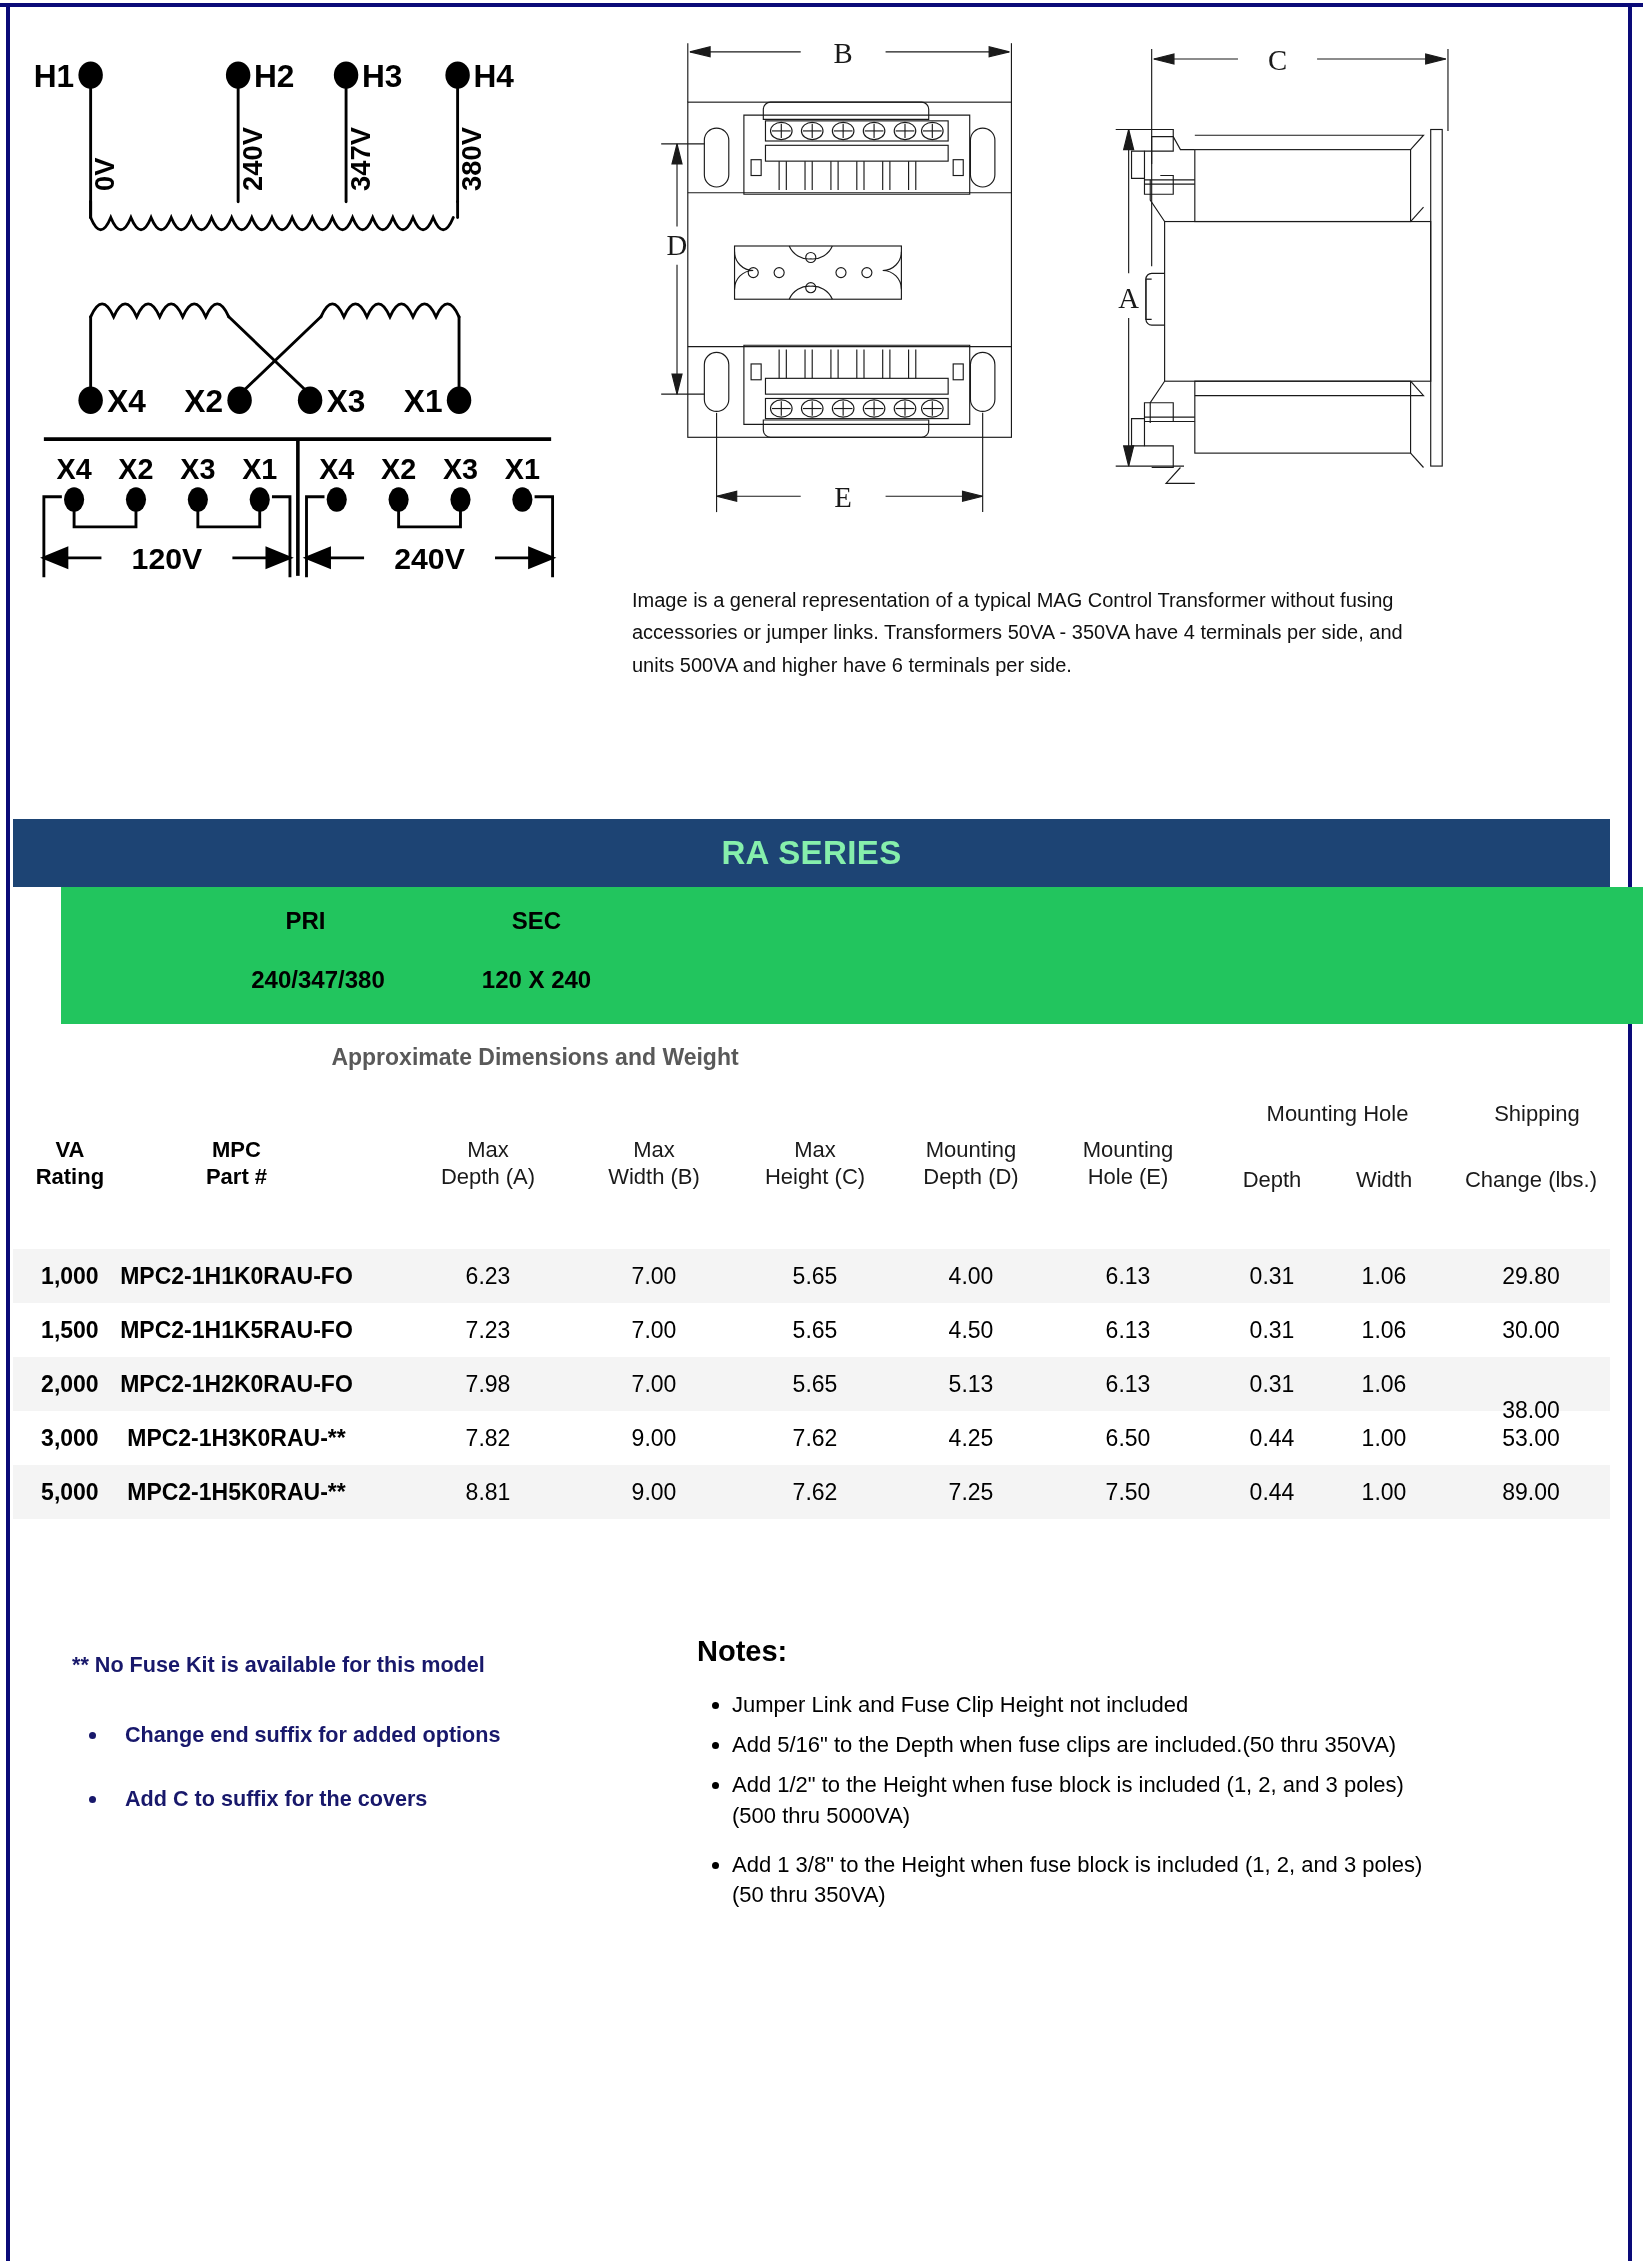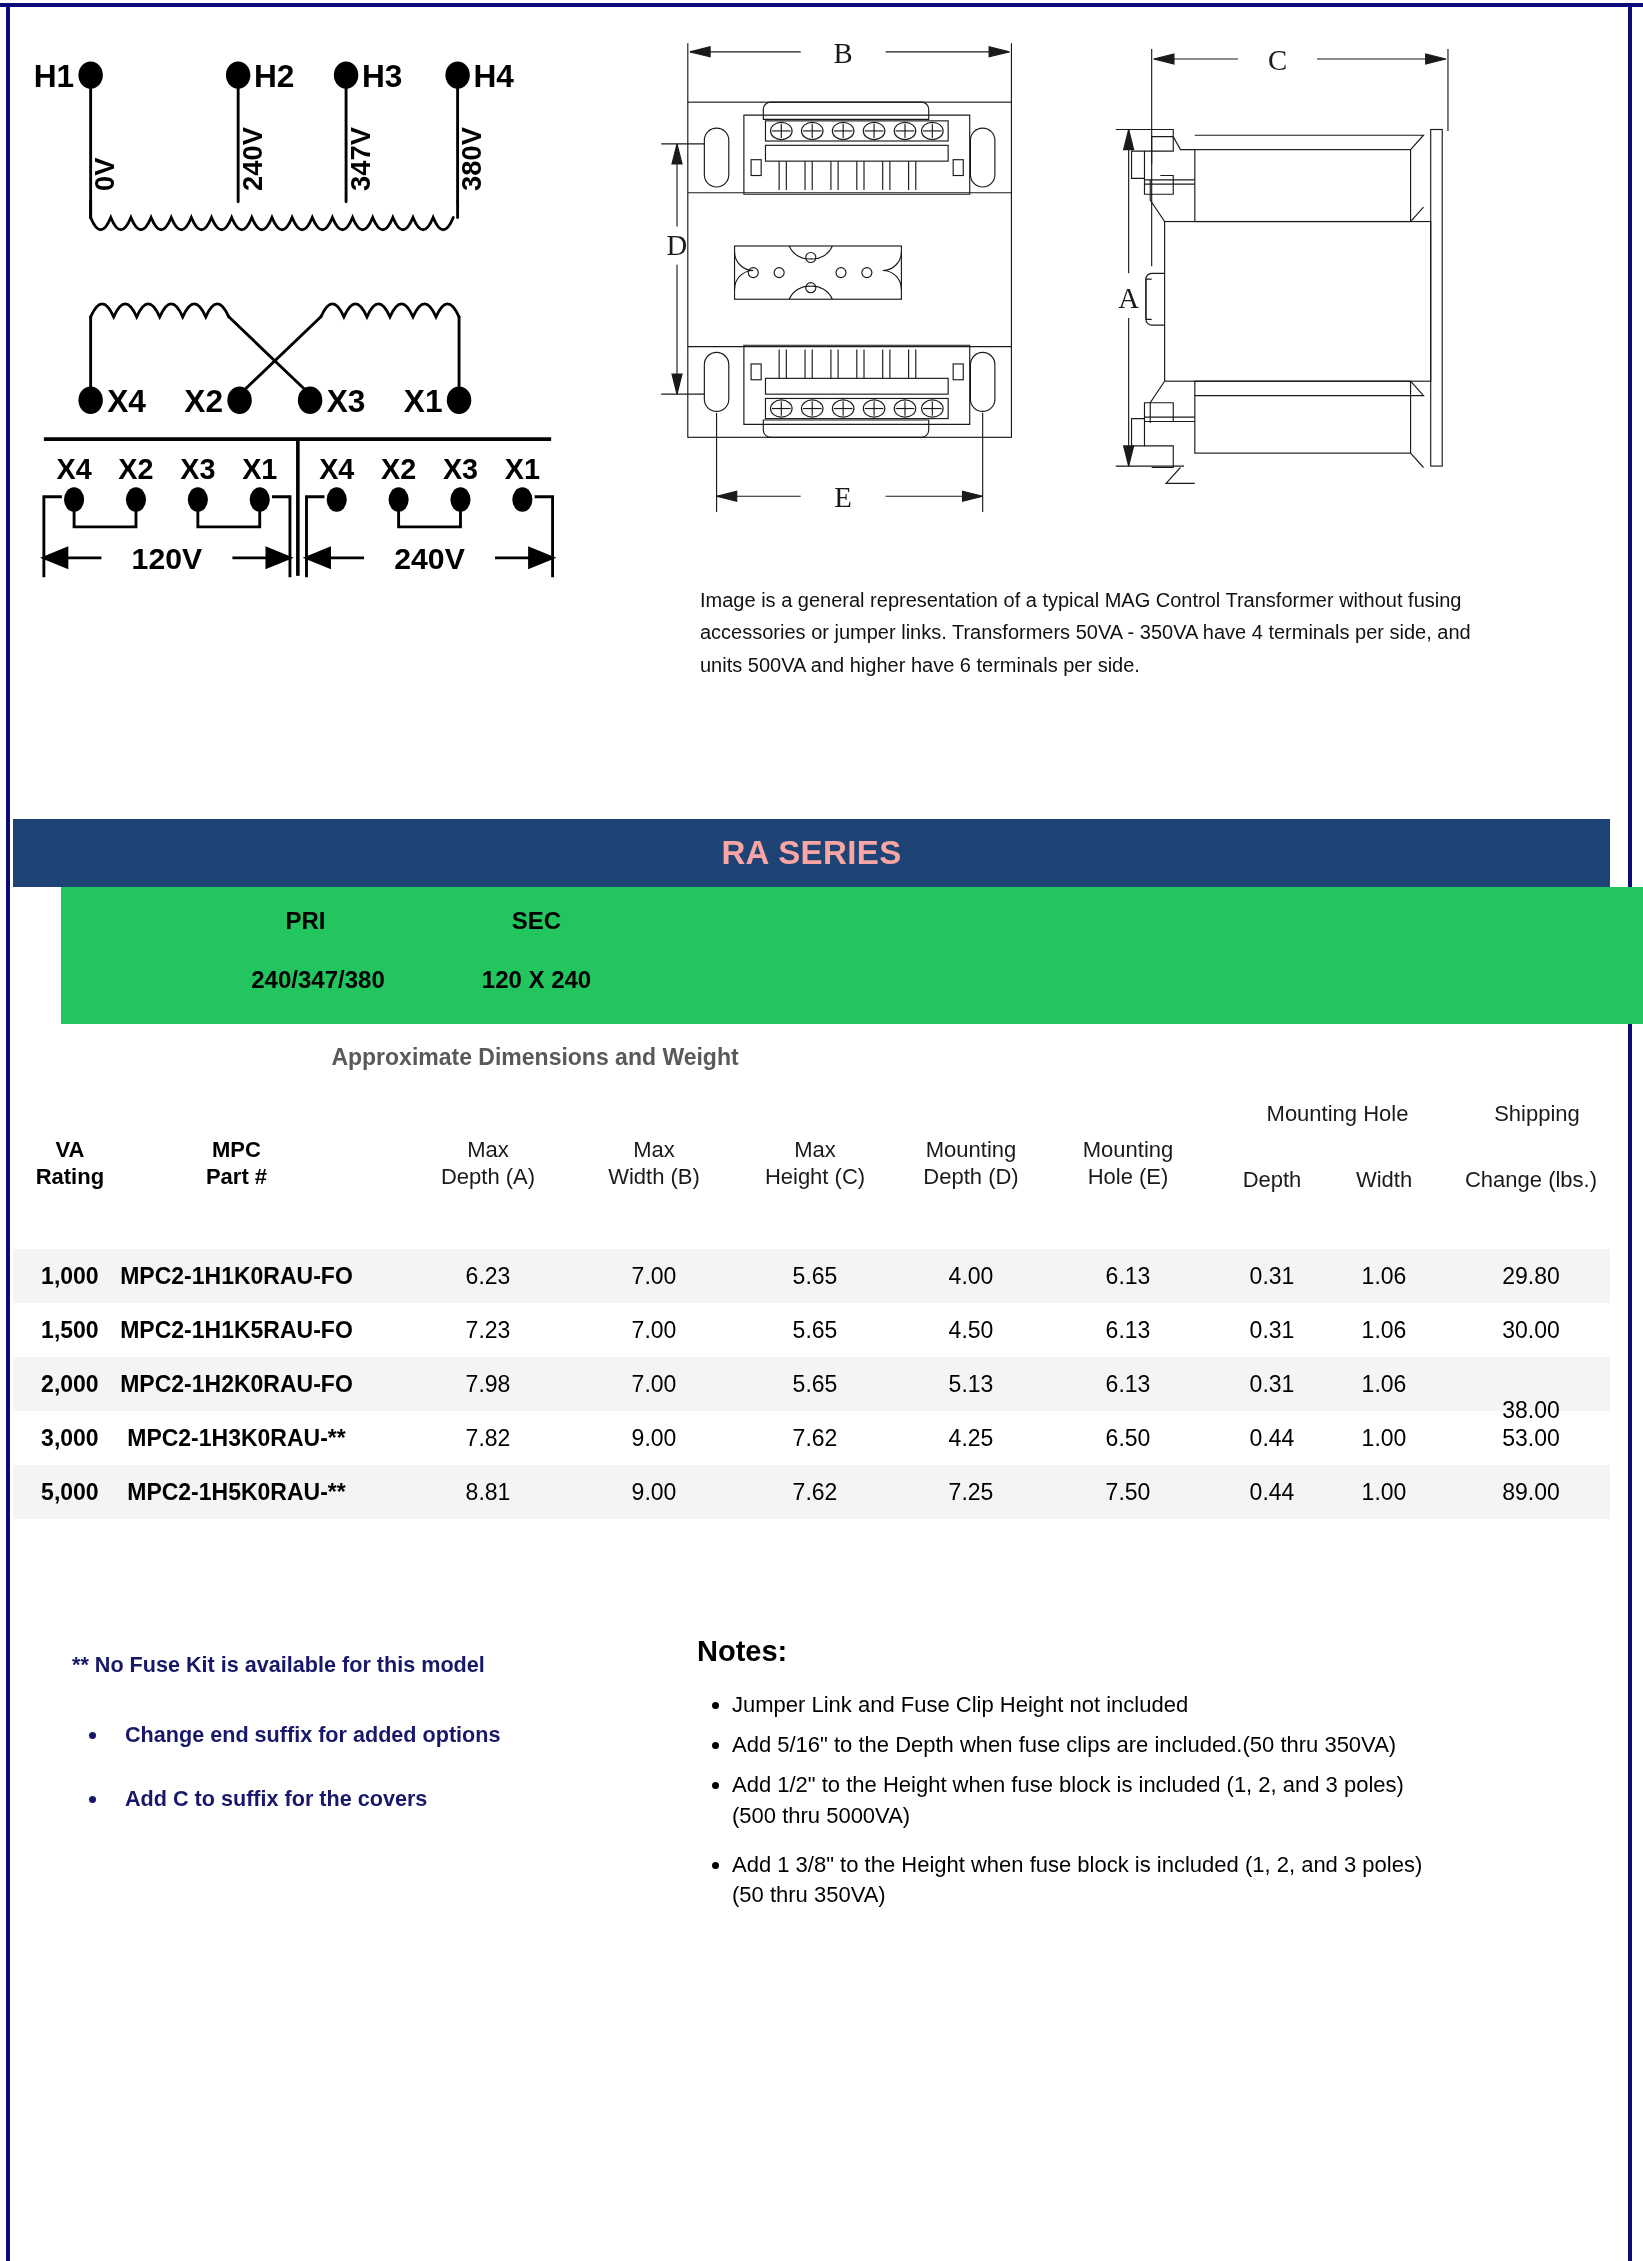--- a/index.html
+++ b/index.html
@@ -16,27 +16,27 @@
 
   
   #wiring{position:absolute;left:21.6px;top:29px;width:569px;height:662px;}
   #wiring-title{position:absolute;left:0;top:633px;width:569px;text-align:center;
      font-size:26px;font-weight:bold;color:#000;letter-spacing:0.2px;}
 
   
   #mech{position:absolute;left:648px;top:36px;width:957px;height:525px;}
 
   
-  #caption{position:absolute;left:700px;top:584px;width:806px;
+  #caption{position:absolute;left:632px;top:584px;width:806px;
       font-size:20px;line-height:1.62;color:#111;}
 
   
   #banner{position:absolute;left:13px;top:819px;width:1597px;height:68px;
       background:#1d4474;display:flex;align-items:center;justify-content:center;}
-  #banner-text{color:#fca5a5;font-size:33px;font-weight:bold;letter-spacing:0.4px;}
+  #banner-text{color:#86efac;font-size:33px;font-weight:bold;letter-spacing:0.4px;}
 
   
   #prisec{position:absolute;left:13px;top:887px;width:1597px;height:137px;background:#22c55e;margin-left:48px;}
   #prisec .lbl{position:absolute;font-size:24px;font-weight:bold;color:#000;text-align:center;}
   #pri-lbl{left:158px;top:20px;width:173px;}
   #sec-lbl{left:389px;top:20px;width:173px;}
   #pri-val{left:149px;top:79px;width:216px;}
   #sec-val{left:389px;top:79px;width:173px;}
 
   

